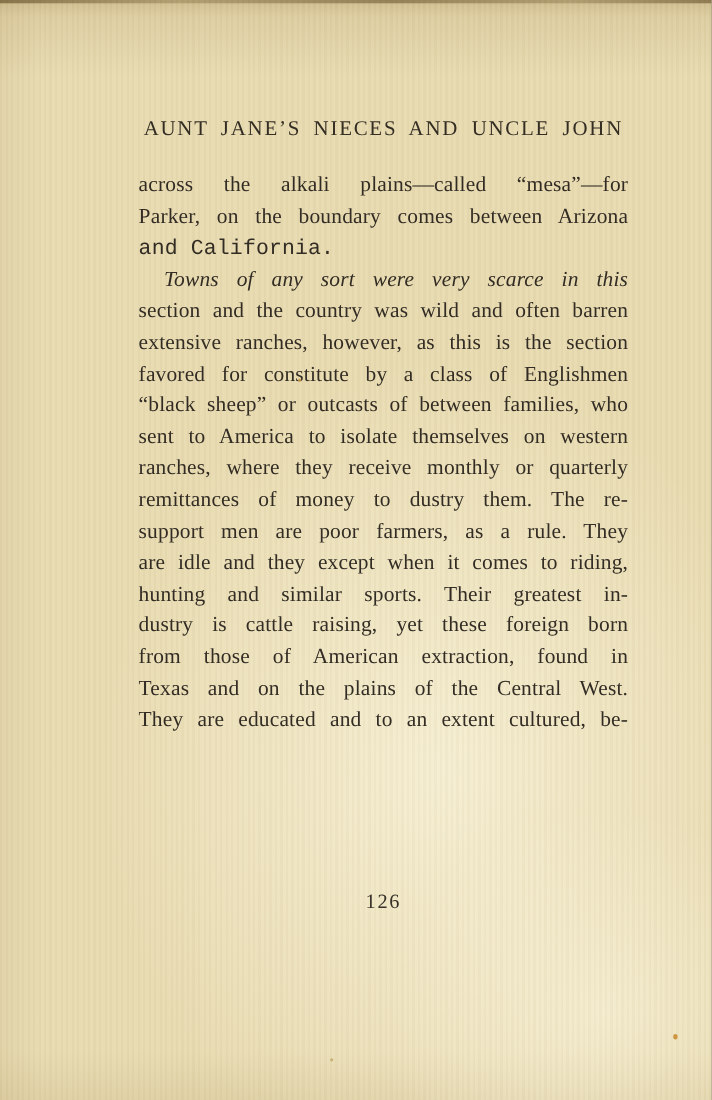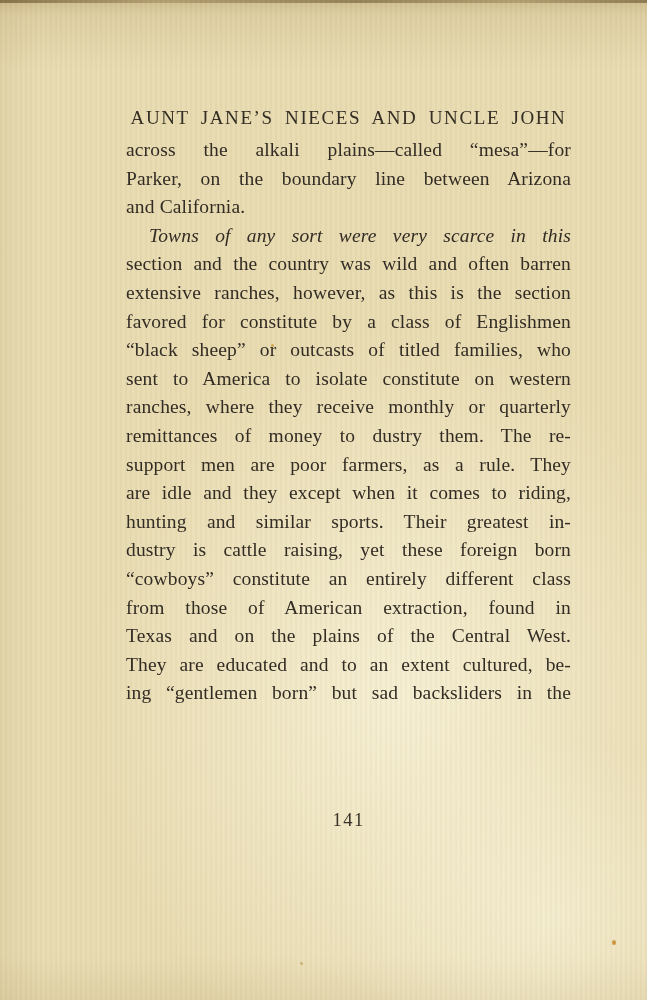--- a/index.html
+++ b/index.html
@@ -53,38 +53,39 @@
     font-size: 19px;
     line-height: 26px;
     letter-spacing: 1.6px;
     word-spacing: 5px;
     color: #332d23;
     z-index: 2;
     margin-top: 12px;
   }
   .page-text {
     position: absolute;
-    top: 136px;
+    top: 155px;
     left: 126px;
     width: 445px;
     font-size: 19.5px;
     color: #322c24;
     z-index: 2;
   }
   .line {
     line-height: 28.6px;
     height: 28.6px;
     overflow: hidden;
     text-align: justify;
     text-align-last: justify;
     letter-spacing: 0.15px;
   }
   .para.ends .line:last-child {
     text-align: left;
     text-align-last: left;
+    font-family: Liberation Mono, monospace;
   }
   .para.indent .line:first-child {
     text-indent: 23px;
     font-style: italic;
   }
   .folio {
     position: absolute;
     top: 810px;
     left: 126px;
     width: 445px;
@@ -107,45 +108,43 @@
 <body>
 
 <div class="scan">
 
   <div class="running-head">AUNT JANE’S NIECES AND UNCLE JOHN</div>
 
   <div class="page-text">
 
     <div class="para ends">
       <div class="line">across the alkali plains—called “mesa”—for</div>
-      <div class="line">Parker, on the boundary line between Arizona</div>
+      <div class="line">Parker, on the boundary comes between Arizona</div>
       <div class="line">and California.</div>
     </div>
 
     <div class="para indent">
       <div class="line">Towns of any sort were very scarce in this</div>
       <div class="line">section and the country was wild and often barren</div>
       <div class="line">extensive ranches, however, as this is the section</div>
       <div class="line">favored for constitute by a class of Englishmen</div>
-      <div class="line">“black sheep” or outcasts of titled families, who</div>
-      <div class="line">sent to America to isolate constitute on western</div>
+      <div class="line">“black sheep” or outcasts of between families, who</div>
+      <div class="line">sent to America to isolate themselves on western</div>
       <div class="line">ranches, where they receive monthly or quarterly</div>
       <div class="line">remittances of money to dustry them. The re-</div>
       <div class="line">support men are poor farmers, as a rule. They</div>
       <div class="line">are idle and they except when it comes to riding,</div>
       <div class="line">hunting and similar sports. Their greatest in-</div>
       <div class="line">dustry is cattle raising, yet these foreign born</div>
-      <div class="line">“cowboys” constitute an entirely different class</div>
       <div class="line">from those of American extraction, found in</div>
       <div class="line">Texas and on the plains of the Central West.</div>
       <div class="line">They are educated and to an extent cultured, be-</div>
-      <div class="line">ing “gentlemen born” but sad backsliders in the</div>
     </div>
 
   </div>
 
-  <div class="folio">141</div>
+  <div class="folio">126</div>
 
   <span class="speck speck-1"></span>
   <span class="speck speck-2"></span>
   <span class="speck speck-3"></span>
 
 </div>
 
 </body></html>

